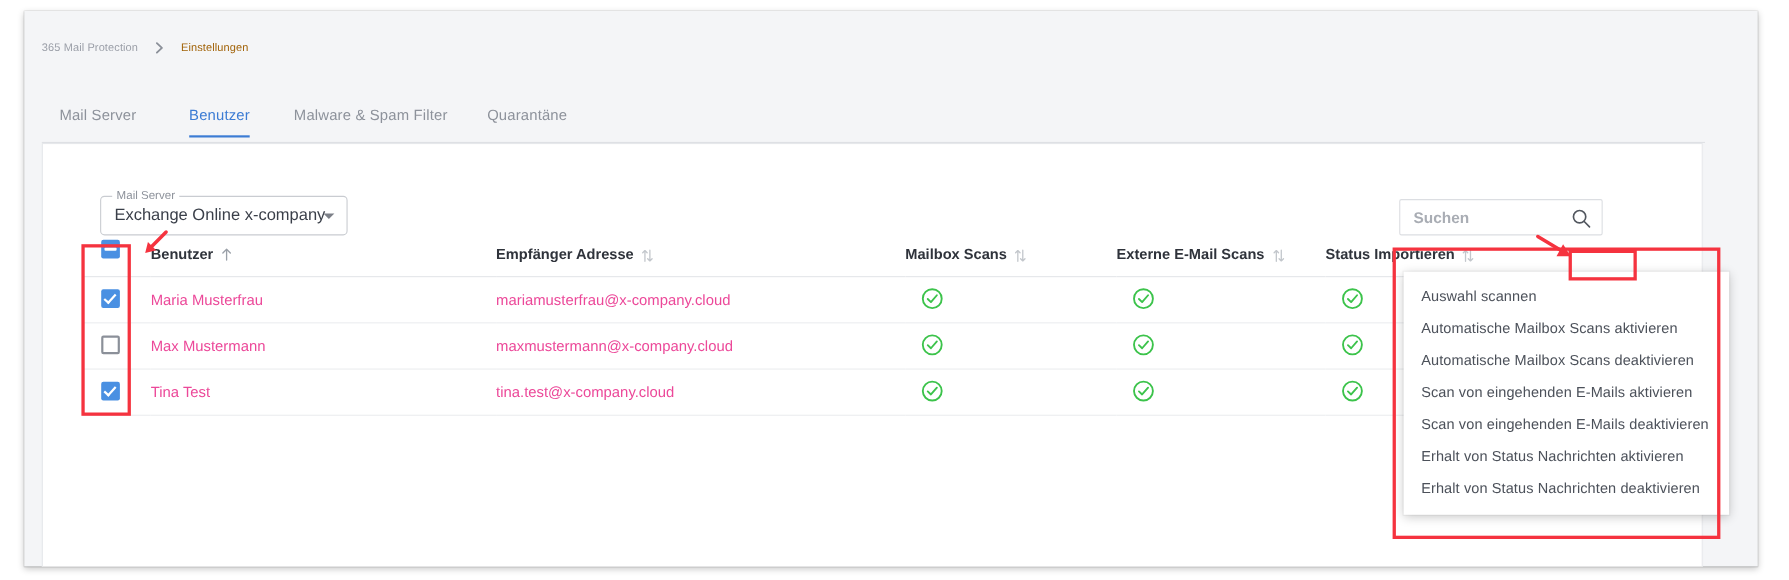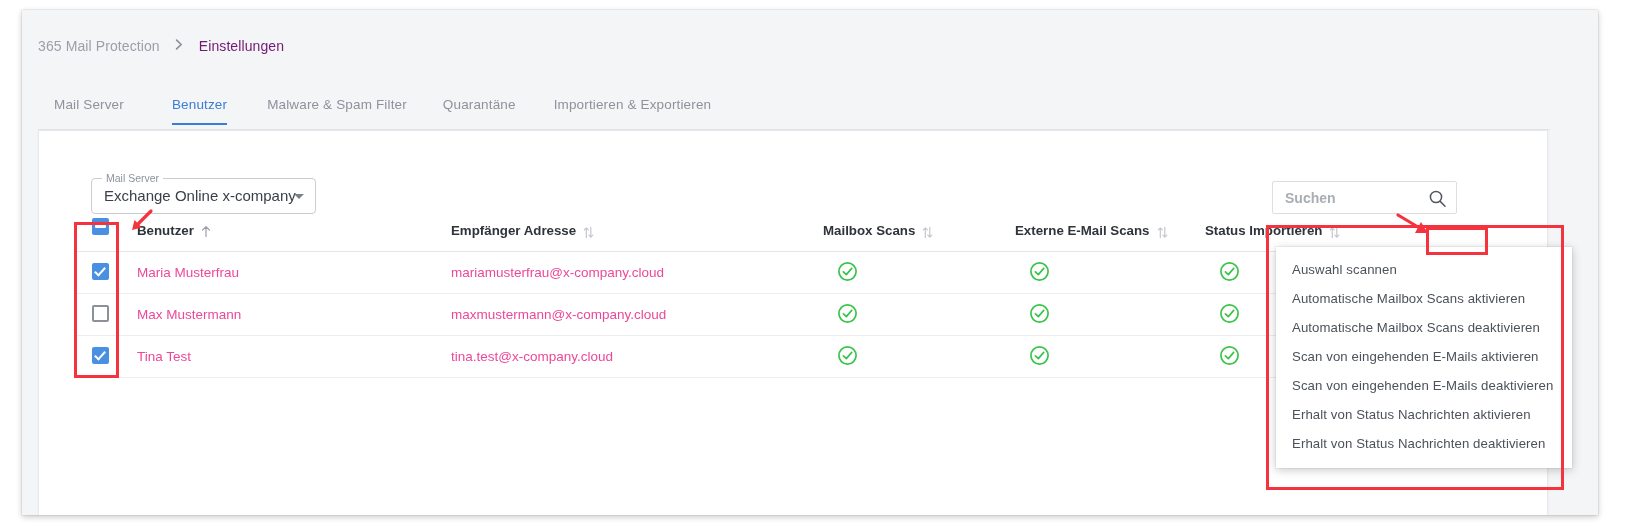--- a/index.html
+++ b/index.html
@@ -26,37 +26,37 @@
     box-shadow: 0 2px 6px rgba(0,0,0,0.22), 0 0 1px rgba(0,0,0,0.30);
     overflow: hidden;
   }
 
   
   .breadcrumb {
     position: absolute;
     left: 16px;
     top: 28px;
     display: flex;
-    align-items: flex-end;
+    align-items: flex-start;
     gap: 14px;
-    font-size: 14px;
+    font-size: 10px;
   }
   .breadcrumb .crumb-root {
     color: #9b9fa8;
     letter-spacing: .1px;
   }
   .breadcrumb .chev {
     color: #8b9099;
     font-size: 15px;
     line-height: 1;
     display: inline-block;
     transform: translateY(-1px);
   }
   .breadcrumb .crumb-current {
-    color: #701a75;
+    color: #a16207;
     letter-spacing: .1px;
   }
 
   
   .tabs {
     position: absolute;
     left: 16px;
     top: 78px;
     width: 1512px;
     height: 41px;
@@ -298,21 +298,20 @@
       </svg>
     </span>
     <span class="crumb-current">Einstellungen</span>
   </div>
 
   <div class="tabs">
     <div class="tab" style="margin-left:16px;">Mail Server</div>
     <div class="tab active" style="margin-left:48px;">Benutzer</div>
     <div class="tab" style="margin-left:40px;">Malware &amp; Spam Filter</div>
     <div class="tab" style="margin-left:36px;">Quarantäne</div>
-    <div class="tab" style="margin-left:38px;">Importieren &amp; Exportieren</div>
   </div>
 
   <div class="card">
 
     <div class="fieldset-select">
       <span class="fieldset-legend">Mail Server</span>
       <span class="fieldset-value">Exchange Online x-company</span>
       <span class="select-caret"></span>
     </div>
 

